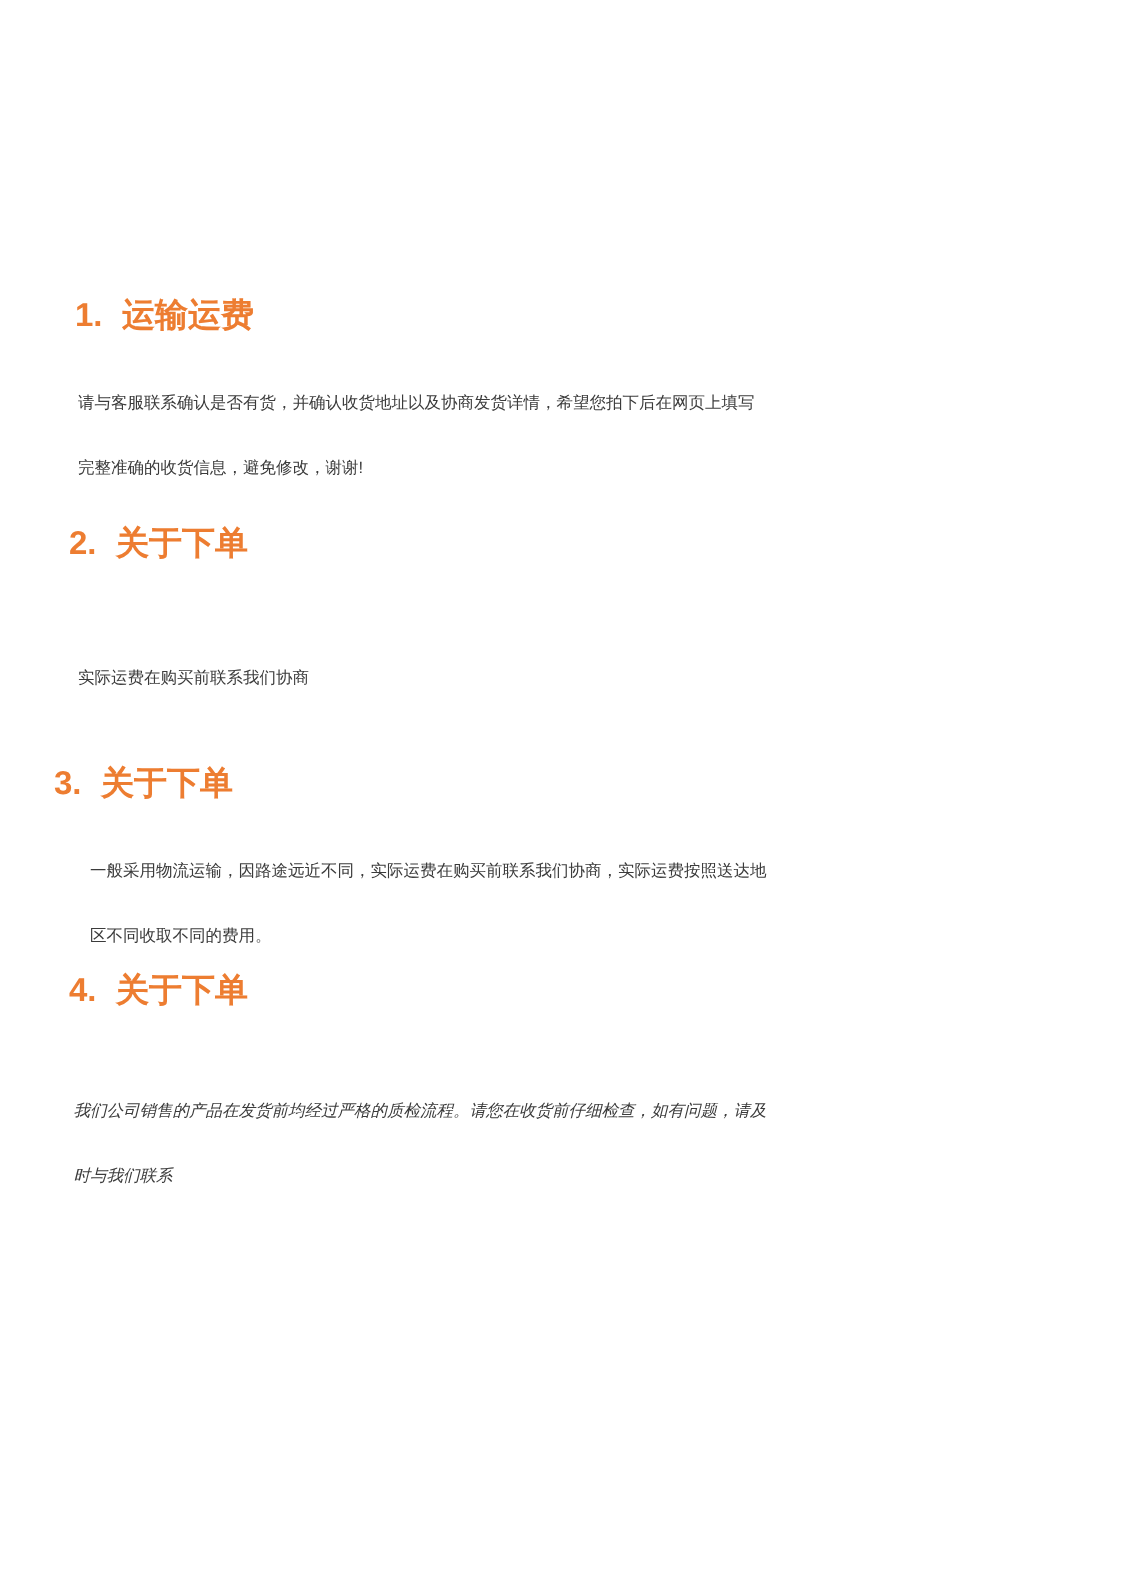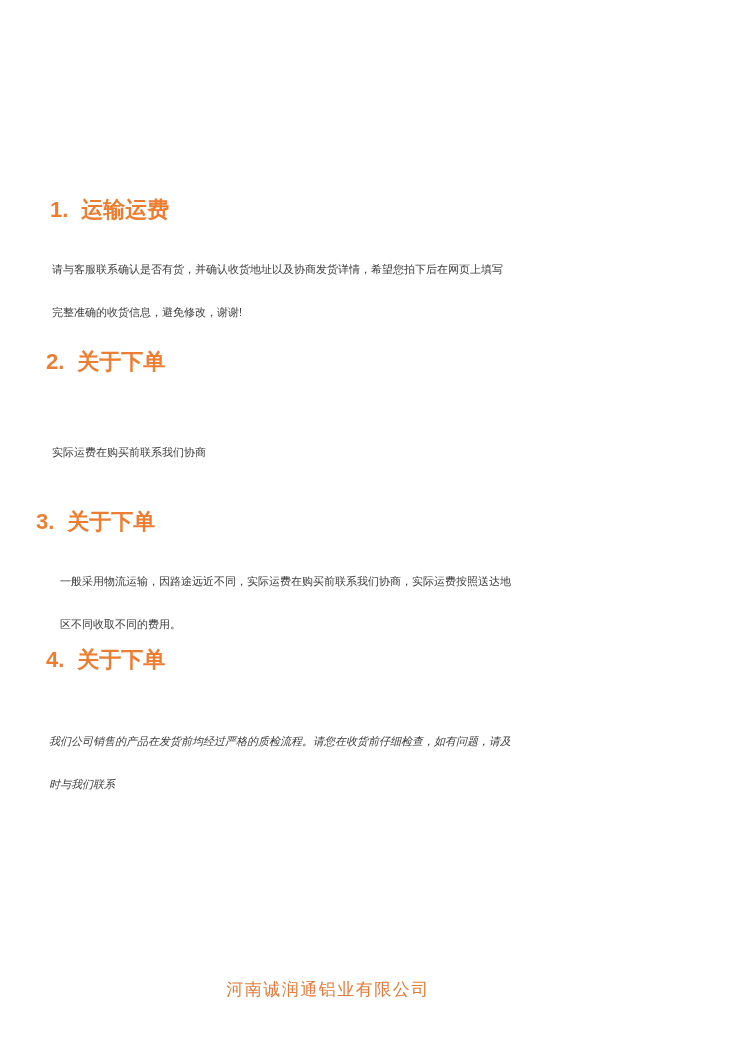--- a/index.html
+++ b/index.html
@@ -107,17 +107,14 @@
   </section>
 
   <section class="sec s4">
     <h2 class="h">
       <span class="num">4.</span><span class="ttl">关于下单</span>
     </h2>
     <p class="body">我们公司销售的产品在发货前均经过严格的质检流程。请您在收货前仔细检查，如有问题，请及
 时与我们联系</p>
   </section>
 
-  <footer class="footer">
-    <span class="footer-company">河南诚润通铝业有限公司</span>
-  </footer>
 
 </div>
 
 </body></html>

